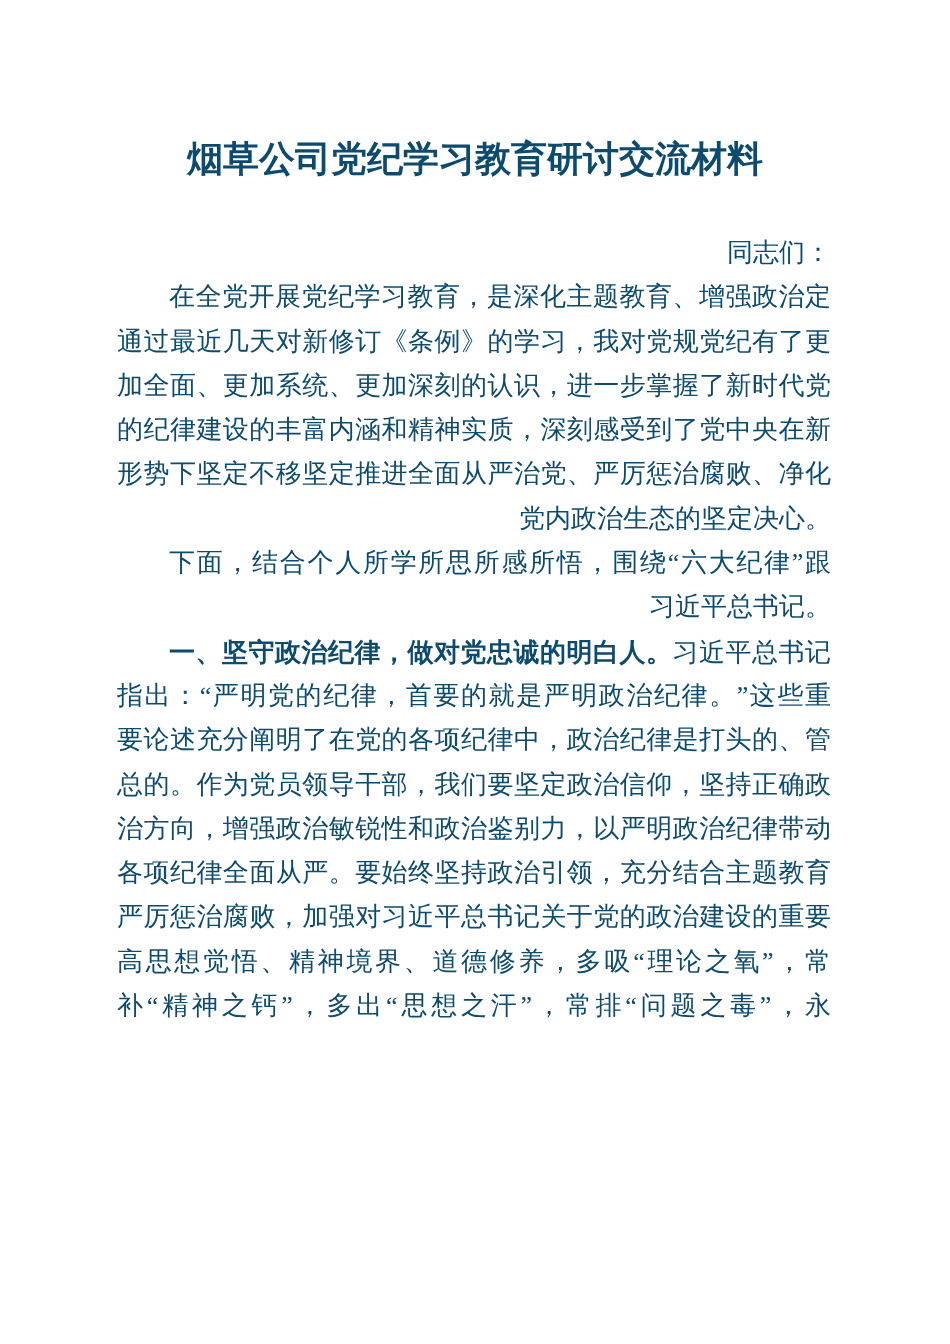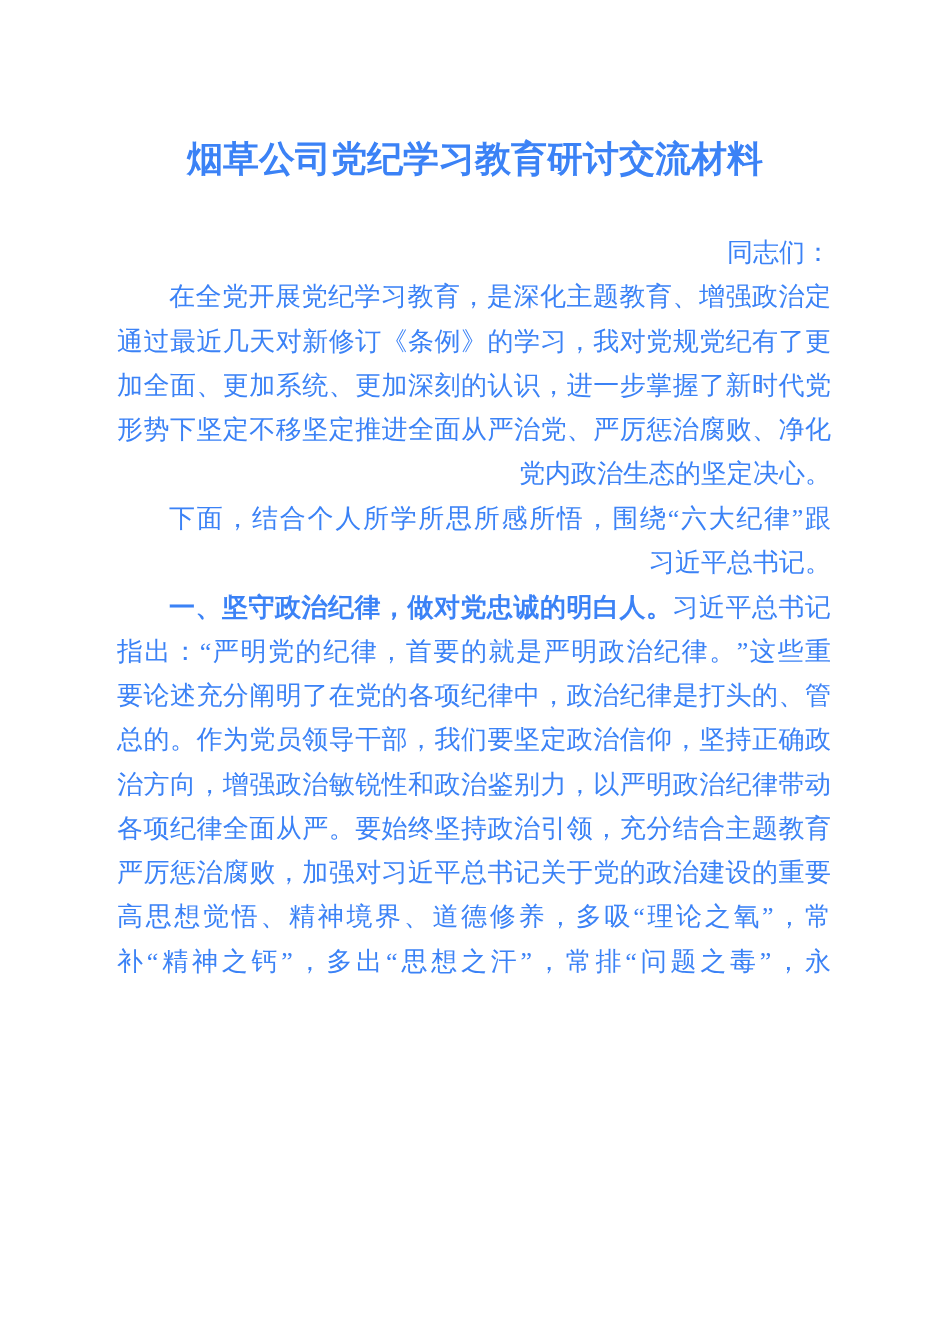--- a/index.html
+++ b/index.html
@@ -6,21 +6,21 @@
     margin: 0;
     padding: 0;
     background: #ffffff;
   }
   .page {
     position: relative;
     width: 950px;
     height: 1076px;
     background: #ffffff;
     overflow: hidden;
-    color: #3b82f6;
+    color: #0c4a6e;
     font-family: "Liberation Serif", serif;
   }
   .doc-title {
     margin: 133px 0 0 0;
     height: 52px;
     line-height: 52px;
     text-align: center;
     font-size: 36px;
     font-weight: 700;
     letter-spacing: 0;
@@ -61,20 +61,21 @@
 
   <h1 class="doc-title">烟草公司党纪学习教育研讨交流材料</h1>
 
   <div class="doc-body">
 
     <div class="line">同志们：</div>
 
     <div class="line indent full">在全党开展党纪学习教育，是深化主题教育、增强政治定</div>
     <div class="line full">通过最近几天对新修订《条例》的学习，我对党规党纪有了更</div>
     <div class="line full">加全面、更加系统、更加深刻的认识，进一步掌握了新时代党</div>
+    <div class="line full">的纪律建设的丰富内涵和精神实质，深刻感受到了党中央在新</div>
     <div class="line full">形势下坚定不移坚定推进全面从严治党、严厉惩治腐败、净化</div>
     <div class="line">党内政治生态的坚定决心。</div>
 
     <div class="line indent full">下面，结合个人所学所思所感所悟，围绕“六大纪律”跟</div>
     <div class="line">习近平总书记。</div>
 
     <div class="line indent full">
       <span class="heading-bold">一、坚守政治纪律，做对党忠诚的明白人。</span><span>习近平总书记</span>
     </div>
     <div class="line full">指出：“严明党的纪律，首要的就是严明政治纪律。”这些重</div>

